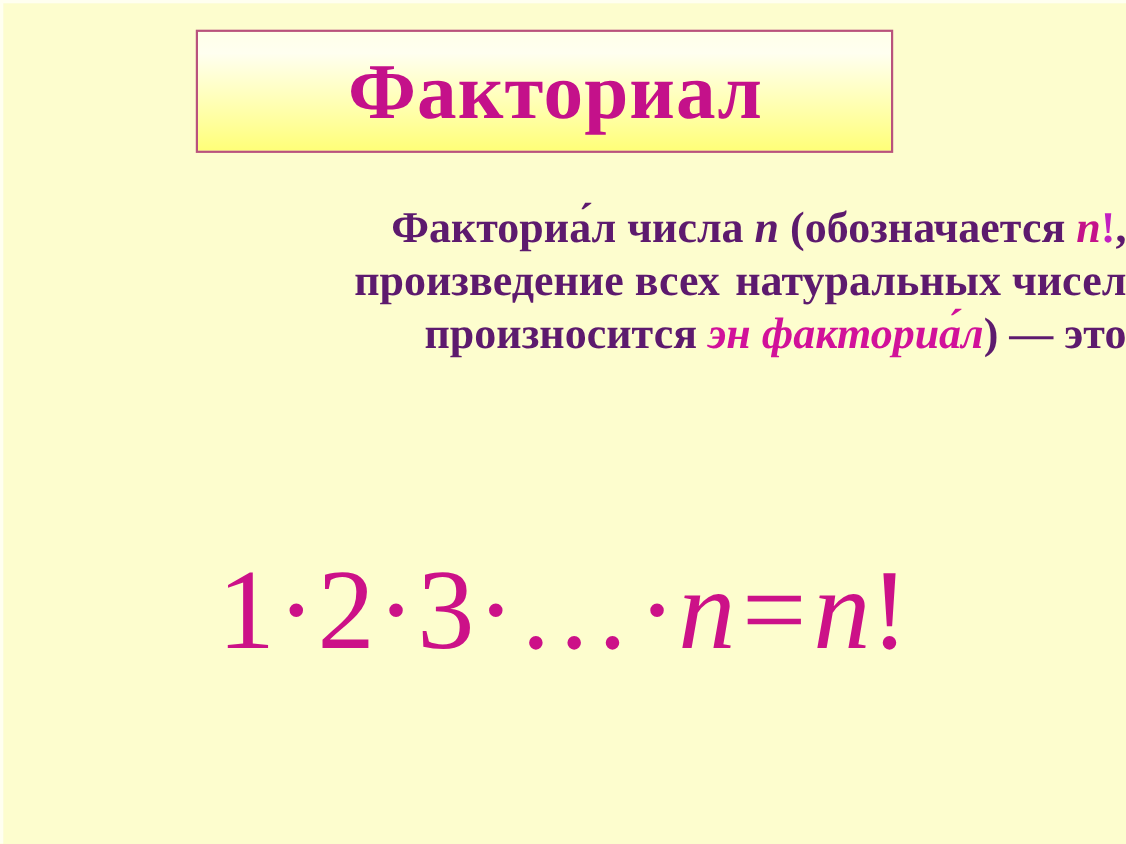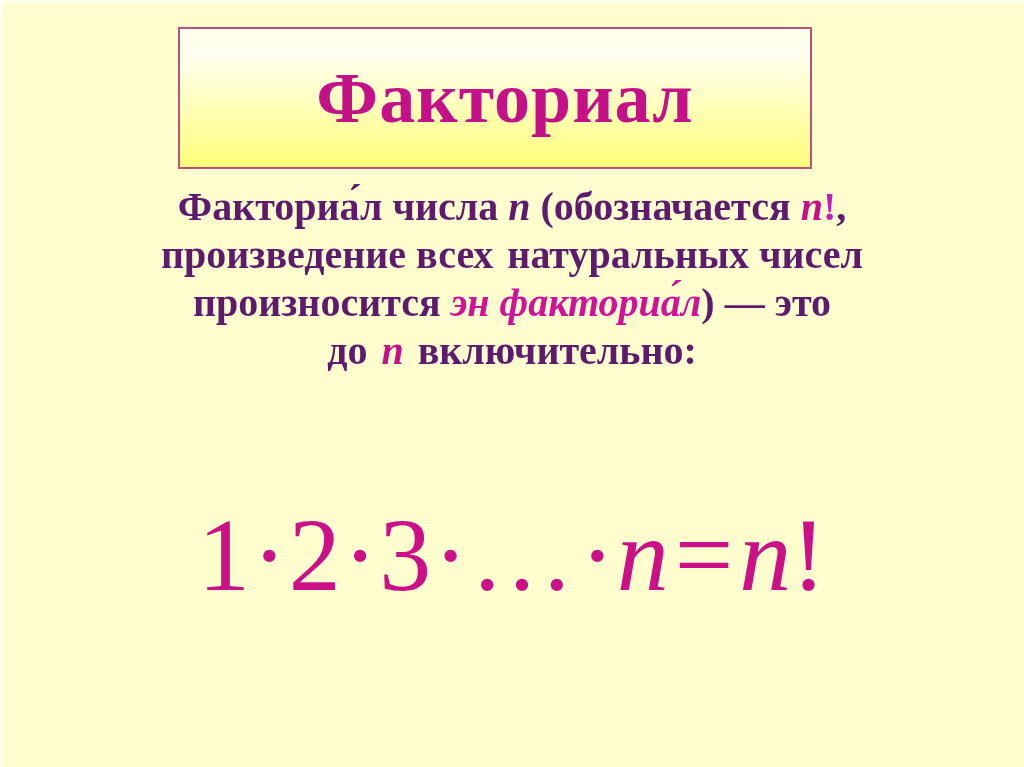--- a/index.html
+++ b/index.html
@@ -32,21 +32,21 @@
     box-sizing: border-box;
     pointer-events: none;
   }
 
   
   #title-box {
     position: absolute;
     left: 178px;
     top: 27px;
     width: 634px;
-    height: 142px;
+    height: 112px;
     box-sizing: border-box;
     border: 2px solid #b9527d;
     background: linear-gradient(to bottom, #ffffe9 0%, #fffff0 18%, #ffff9a 78%, #ffff78 100%);
     display: flex;
     align-items: center;
     justify-content: center;
     padding-left: 20px;
   }
   #title-text {
     font-family: "Liberation Serif", "DejaVu Serif", serif;
@@ -57,21 +57,21 @@
     letter-spacing: 1px;
     white-space: nowrap;
   }
 
   
   #definition {
     position: absolute;
     left: 0;
     top: 183px;
     width: 1024px;
-    text-align: center;
+    text-align: right;
     font-family: "Liberation Serif", "DejaVu Serif", serif;
     font-weight: bold;
     font-size: 40px;
     line-height: 48px;
     color: #5d1a6e;
   }
   #definition .line {
     display: block;
     white-space: nowrap;
   }
@@ -112,19 +112,18 @@
   </div>
 
   <div id="definition">
 
     <span class="line"><span>Факториа́л числа </span><span class="italic-n">n</span><span> (обозначается </span><span class="accent-n">n</span><span class="accent-bang">!</span><span>,</span></span>
 
     <span class="line"><span>произведение всех</span><span class="wsp"></span><span>натуральных чисел</span></span>
 
     <span class="line"><span>произносится </span><span class="accent-pink-it">эн</span><span> </span><span class="accent-pink-it">факториа́л</span><span>) — это</span></span>
 
-    <span class="line"><span>до</span><span class="wsp"></span><span class="accent-n">n</span><span class="wsp"></span><span>включительно:</span></span>
 
   </div>
 
   <div id="formula"><span class="num">1</span><span class="op">·</span><span class="num">2</span><span class="op">·</span><span class="num">3</span><span class="op">·</span><span class="dots">…</span><span class="op">·</span><span class="var">n</span><span class="eq">=</span><span class="var">n</span><span class="num">!</span></div>
 
 </div>
 
 </body></html>

